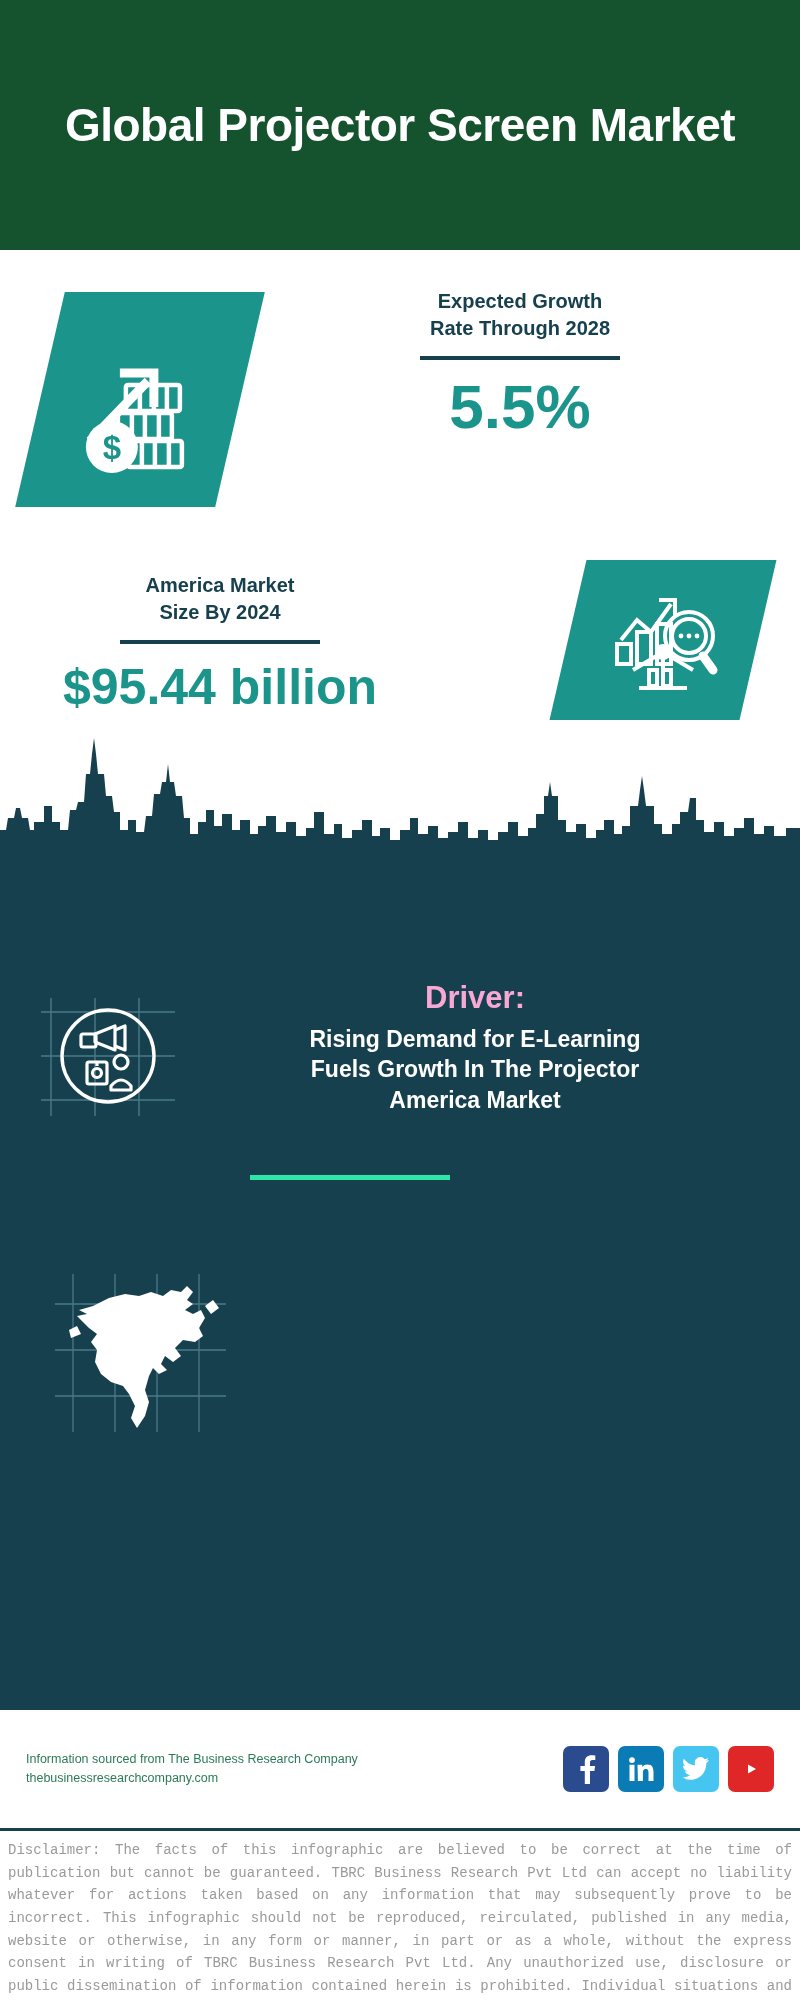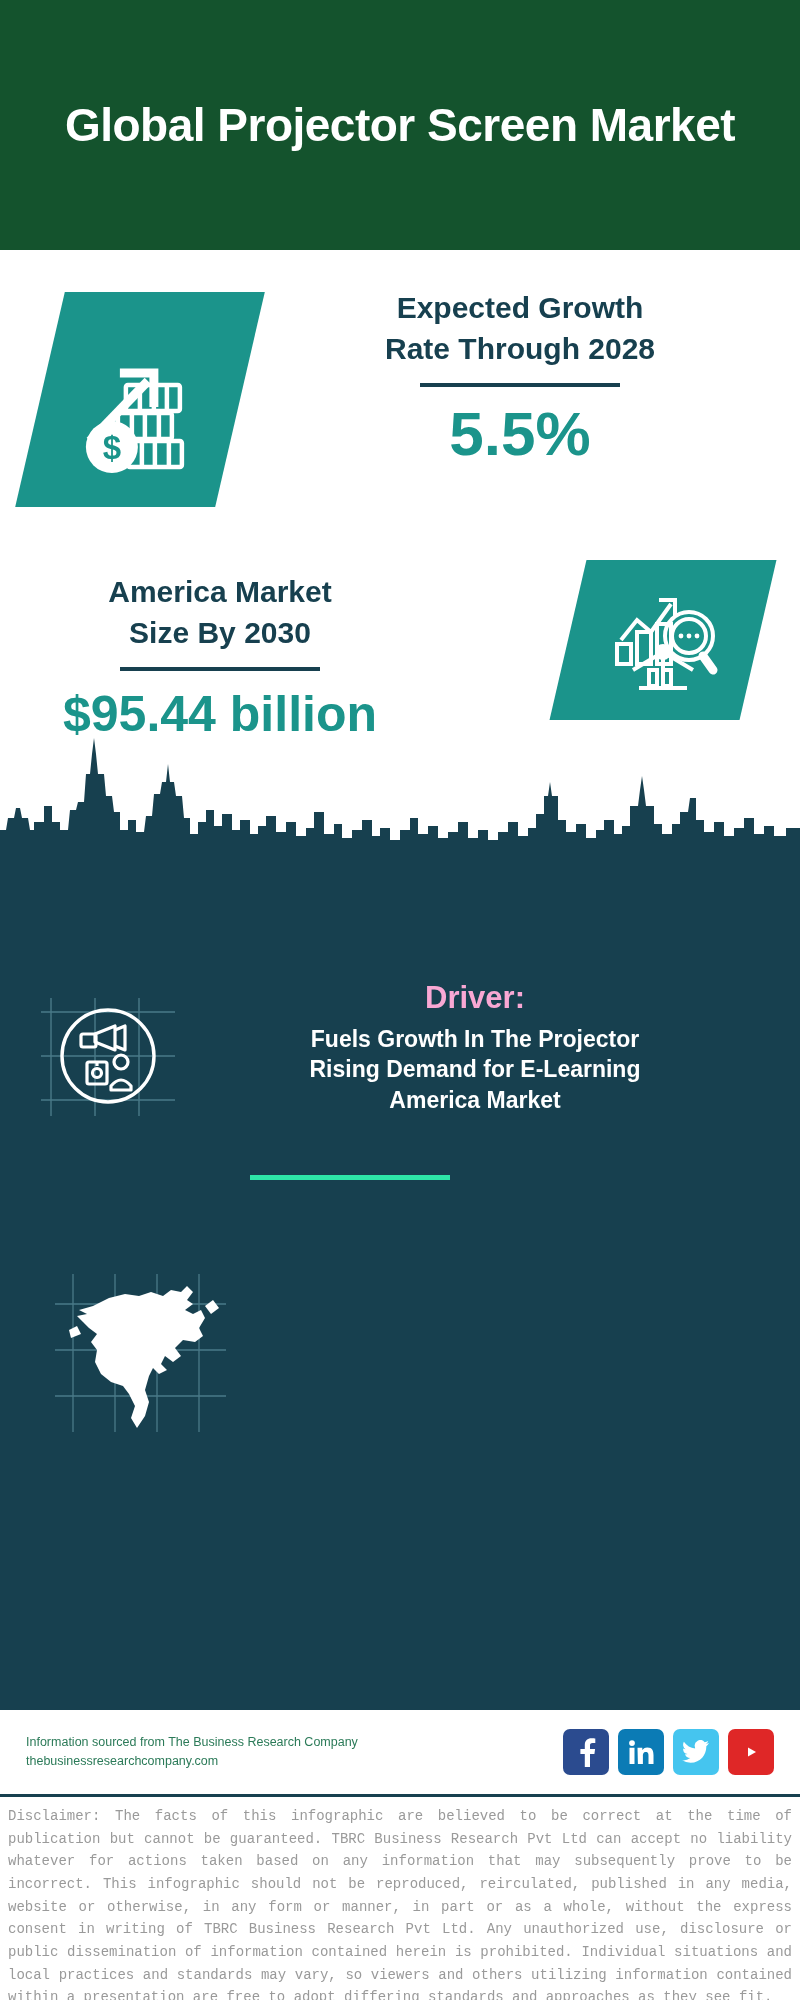--- a/index.html
+++ b/index.html
@@ -48,21 +48,21 @@
   .para-left .ico { transform: skewX(13deg); }
 
   .stat1-text {
     position:absolute;
     left:270px; top:38px;
     width:500px;
     text-align:center;
   }
   .stat-label {
     color:#17404f;
-    font-size:30px;
+    font-size:20px;
     font-weight:bold;
     line-height:1.35;
   }
   .rule-dark {
     width:200px; height:4px; background:#17404f;
     margin:14px auto 6px auto;
   }
   .stat-value-teal {
     color:#1b948b;
     font-size:62px;
@@ -168,21 +168,21 @@
   }
   .region-map-cell {
     width:280px;
     display:flex; justify-content:center;
   }
 
   
   .footer {
     position:relative;
     background:#ffffff;
-    height:84px;
+    height:118px;
     display:flex;
     align-items:center;
     padding:0 26px;
   }
   .footer-text { flex:1; }
   .footer-line {
     color:#2b7a58;
     font-size:12.5px;
     line-height:1.55;
   }
@@ -249,21 +249,21 @@
       <div class="rule-dark"></div>
       <div class="stat-value-teal">5.5%</div>
     </div>
 
   </div>
 
   <div class="stat2">
 
     <div class="stat2-text">
       <div class="stat-label">America Market</div>
-      <div class="stat-label">Size By 2030</div>
+      <div class="stat-label">Size By 2024</div>
       <div class="rule-dark2"></div>
       <div class="stat2-value">$95.44 billion</div>
     </div>
 
     <div class="para-right">
       <span class="ico">
         <svg width="120" height="120" viewBox="0 0 120 120" fill="none" stroke="#fff" stroke-width="4">
           <path d="M18 62 L34 42 L48 54 L68 26"></path>
           <path d="M56 22 L72 22 L72 38" fill="none"></path>
           <rect x="14" y="66" width="14" height="20"></rect>
@@ -325,22 +325,22 @@
               <circle cx="84" cy="72" r="7"></circle>
               <path d="M74 96 Q84 84 94 96 L94 100 L74 100 Z"></path>
               <circle cx="60" cy="83" r="4.5"></circle>
               <line x1="60" y1="76" x2="60" y2="72"></line>
             </g>
           </svg>
         </span>
       </div>
       <div class="driver-text">
         <div class="driver-head">Driver:</div>
+        <div class="driver-body">Rising Demand for E-Learning</div>
         <div class="driver-body">Fuels Growth In The Projector</div>
-        <div class="driver-body">Rising Demand for E-Learning</div>
         <div class="driver-body">America Market</div>
       </div>
     </div>
 
     <div class="mint-rule"></div>
 
     <div class="region-block">
       <div class="region-map-cell">
         <span>
           <svg width="175" height="165" viewBox="0 0 175 165" fill="none">

